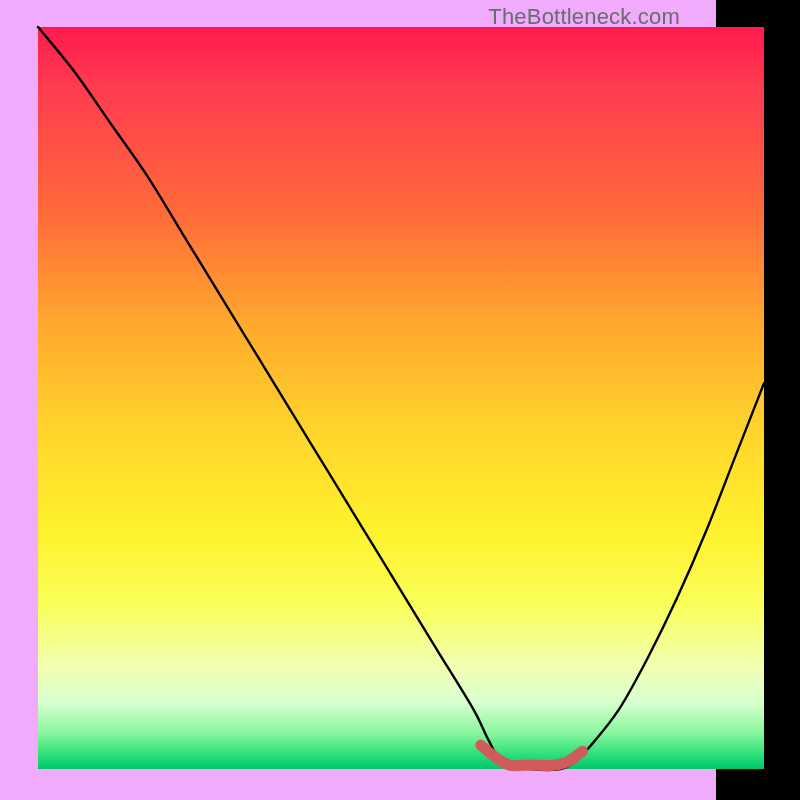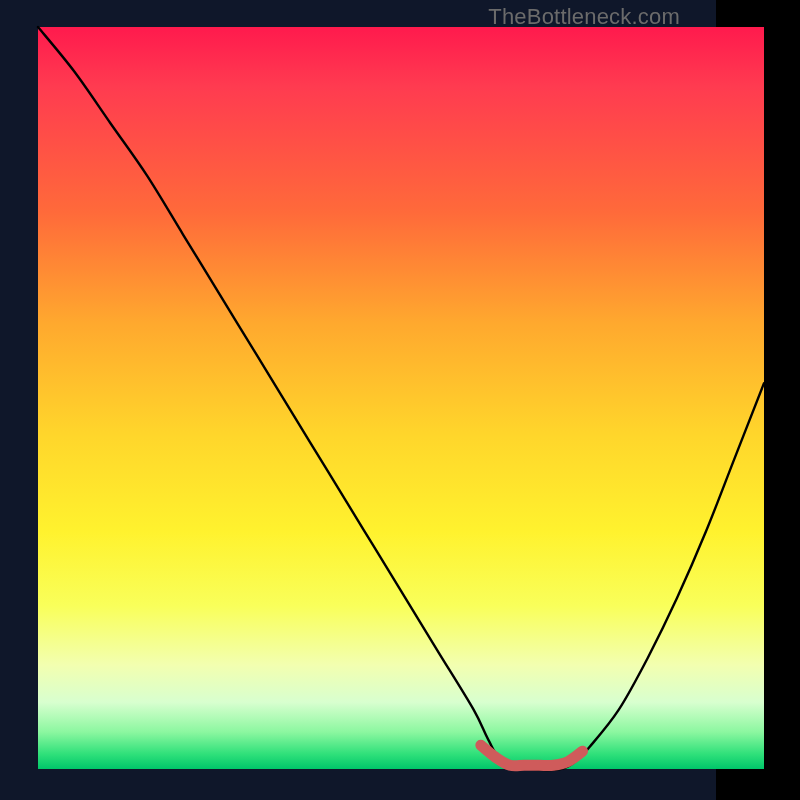--- a/index.html
+++ b/index.html
@@ -8,21 +8,21 @@
     width: 800px;
     height: 800px;
     background: #000;
     overflow: hidden;
     font-family: Arial, Helvetica, sans-serif;
   }
   .frame {
     position: relative;
     width: 716px;
     height: 800px;
-    background: #0f172a;
+    background: #f0abfc;
   }
   .plot-area {
     position: absolute;
     left: 38px;
     top: 27px;
     width: 726px;
     height: 742px;
     
     background: linear-gradient(
       to bottom,

